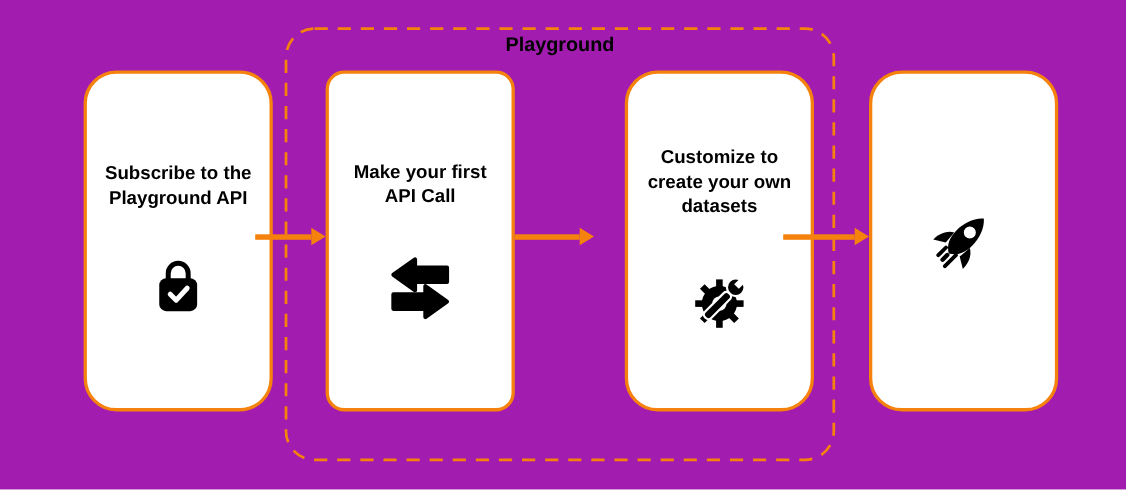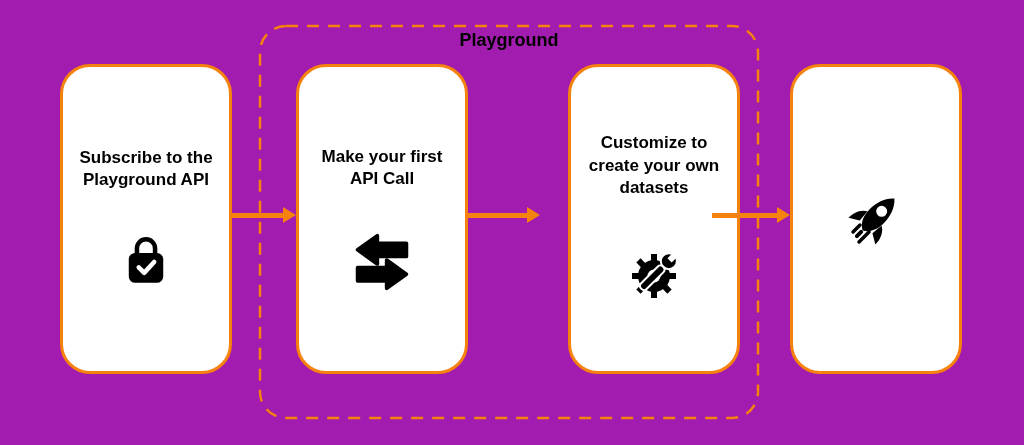--- a/index.html
+++ b/index.html
@@ -34,22 +34,22 @@
     display:flex;flex-direction:column;
     align-items:center;justify-content:center;
     gap:42px;
     padding:0 13px;
   }
   .step-label{
     font-size:17px;font-weight:bold;line-height:1.32;
     color:var(--ink);text-align:center;
   }
   .step-icon{display:flex;align-items:center;justify-content:center;}
-  .step-1{left:60px;}
-  .step-2{left:296px;}
+  .step-1{left:76px;}
+  .step-2{left:296px;border-radius:17px;}
   .step-3{left:540px;margin-left:28px;}
   .step-4{left:790px;}
   .arrow{
     position:absolute;top:207px;height:16px;
     display:flex;align-items:center;
   }
   .arrow-1{left:232px;width:64px;}
   .arrow-2{left:468px;width:72px;}
   .arrow-3{left:712px;width:78px;}
   .arrow .shaft{flex:1;height:5px;background:var(--accent);}

